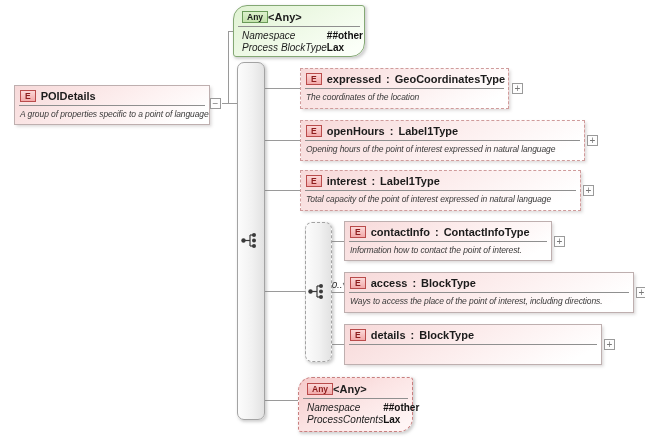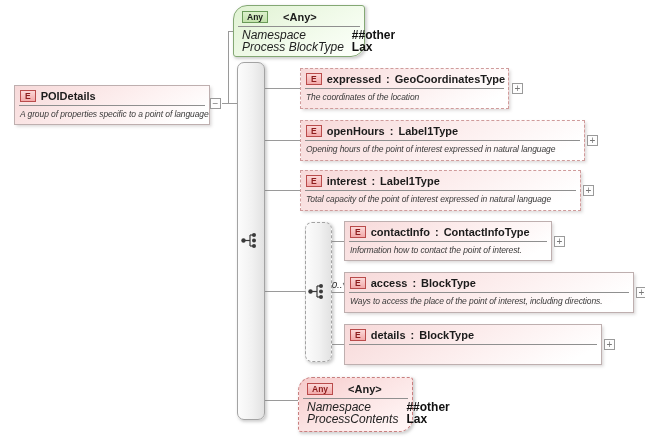--- a/index.html
+++ b/index.html
@@ -31,26 +31,26 @@
   .anno{font-style:italic;font-size:8.5px;letter-spacing:-0.1px;color:#3a3a3a;
         padding:3px 5px;white-space:nowrap;overflow:hidden;}
 
   
   .wbox{position:absolute;box-sizing:border-box;border-radius:14px 3px 14px 3px;
         box-shadow:1.5px 1.5px 3px rgba(120,120,120,.35);}
   .wbox.green{border:1px solid #84a874;
         background:linear-gradient(150deg,#e0f2d2 0%,#eef9e6 45%,#fbfff8 90%);}
   .wbox.pink{border:1px dashed #c87f7f;
         background:linear-gradient(150deg,#f6caca 0%,#fbe3e3 45%,#fff5f5 90%);}
-  .whdr{display:flex;align-items:center;gap:15px;padding:4px 6px 2px 8px;height:14px;}
+  .whdr{display:flex;align-items:center;gap:0;padding:4px 6px 2px 8px;height:14px;}
   .wbadge-green{background:linear-gradient(#ddf0cc,#c2e2ab);border-color:#6a9a58;color:#1c1c1c;}
   .wbadge-pink{background:linear-gradient(#fbd8d8,#f2a9a9);border-color:#b94b4b;color:#8c1d1d;}
   .wname{font-weight:bold;font-size:11px;color:#1b1b1b;}
-  .wrows{display:grid;grid-template-columns:1fr auto;column-gap:8px;
-         padding:3px 12px 0 8px;font-size:12px;line-height:11.5px;}
+  .wrows{display:grid;grid-template-columns:1fr auto;
+         padding:3px 12px 0 8px;font-size:10px;line-height:11.5px;}
   .wlabel{font-style:italic;color:#222;white-space:nowrap;}
   .wval{font-weight:bold;color:#111;white-space:nowrap;}
 
   
   .card{position:absolute;font-style:italic;font-size:9.5px;color:#222;
         text-align:right;white-space:nowrap;padding-left:44px;}
 
   
   .pm{position:absolute;width:11px;height:11px;box-sizing:border-box;border:1px solid #9a9a9a;
       background:#fdfdfd;color:#777;font-size:10px;line-height:9px;text-align:center;

